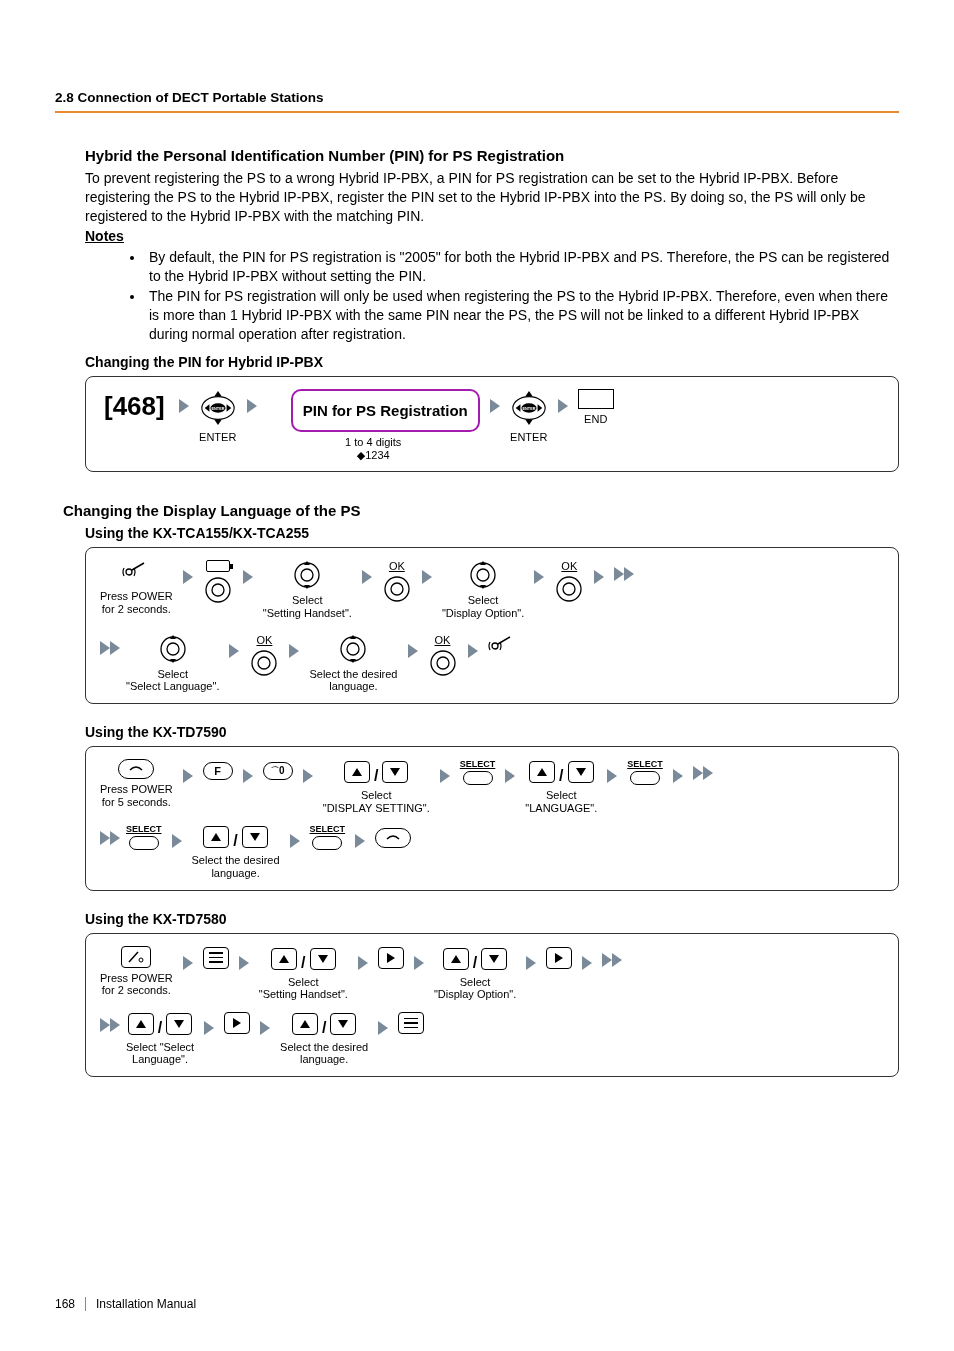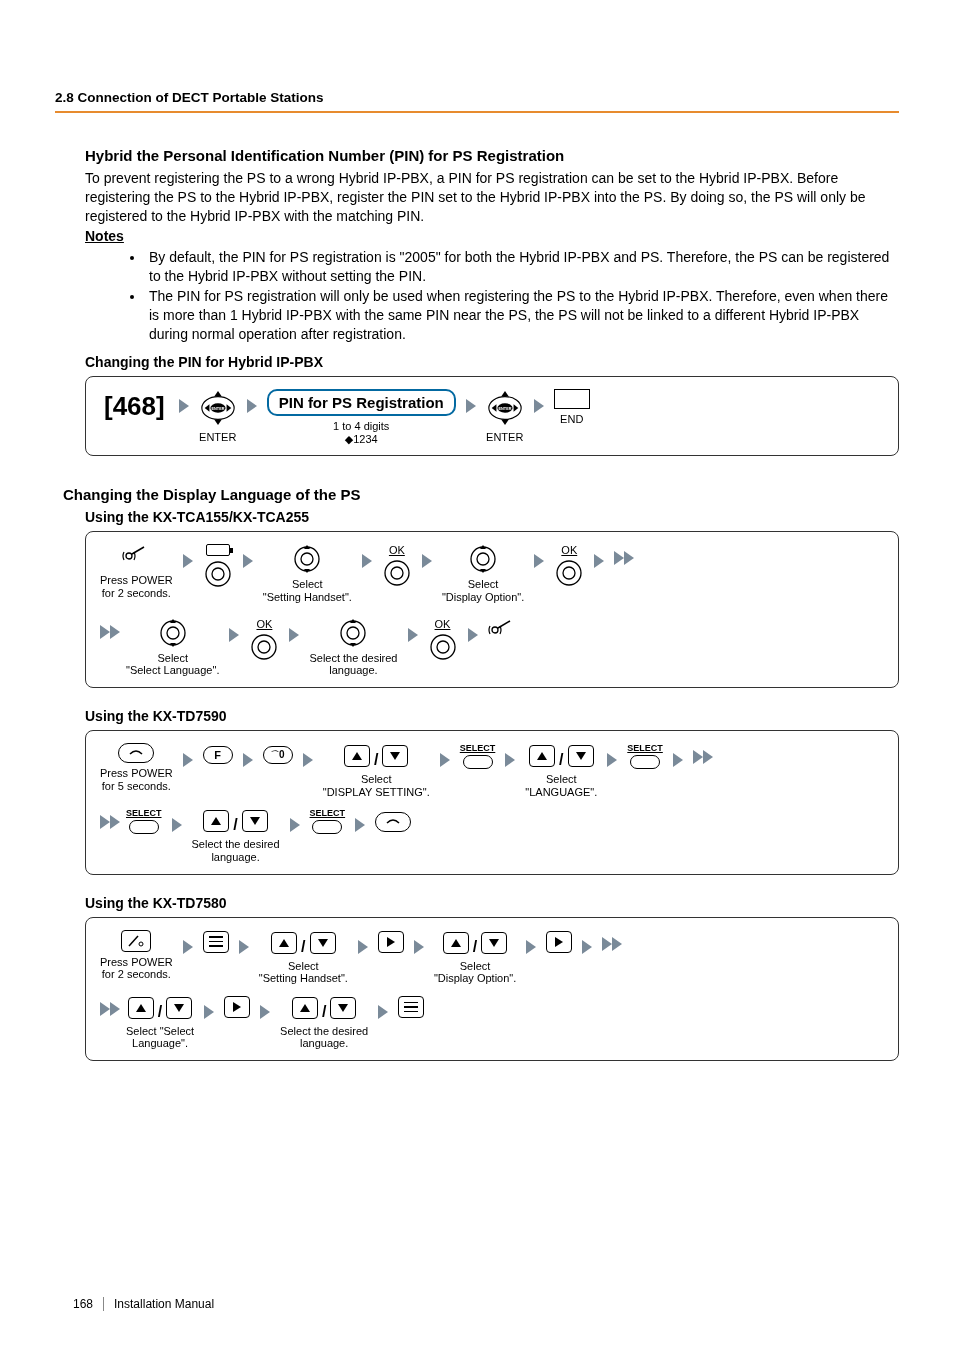--- a/index.html
+++ b/index.html
@@ -92,26 +92,27 @@
     font-weight: bold;
     padding: 0 4px;
     line-height: 1;
   }
   .enter-icon {
     width: 38px; height: 38px;
     position: relative;
   }
   .enter-icon svg { width:38px; height:38px; }
   .pill-box {
-    border: 2px solid #0369a1;
+    border: 2px solid #a21caf;
     border-radius: 10px;
-    padding: 3px 10px;
+    padding: 11px 10px;
     font-weight: bold;
     font-size: 15px;
     white-space: nowrap;
+    margin-left: 24px;
   }
   .jog {
     width: 30px; height: 30px;
   }
   .jog svg { width:30px; height:30px; }
   .jog-battery {
     width: 24px; height: 12px; border:1.5px solid #000; border-radius:2px;
     position: relative; margin: 0 auto 3px auto;
   }
   .jog-battery::after{ content:""; position:absolute; right:-4px; top:3px; width:3px; height:5px; background:#000; }
@@ -148,21 +149,21 @@
   .end-box {
     width:36px; height:20px; border:1.5px solid #000;
   }
   .power-oval {
     width:36px; height:20px; border:1.5px solid #000; border-radius:10px;
     display:flex; align-items:center; justify-content:center;
   }
   .footer {
     position: absolute;
     bottom: 40px;
-    left: 73px;
+    left: 55px;
     font-size: 12px;
     display:flex; align-items:center; gap:10px;text-align:center;
   }
   .footer .pg { font-size:12px; }
   .footer .sep { width:1px; height:14px; background:#888; }
   .updown-pair{ display:inline-flex; align-items:center; }
 </style>
 </head>
 <body>
 

